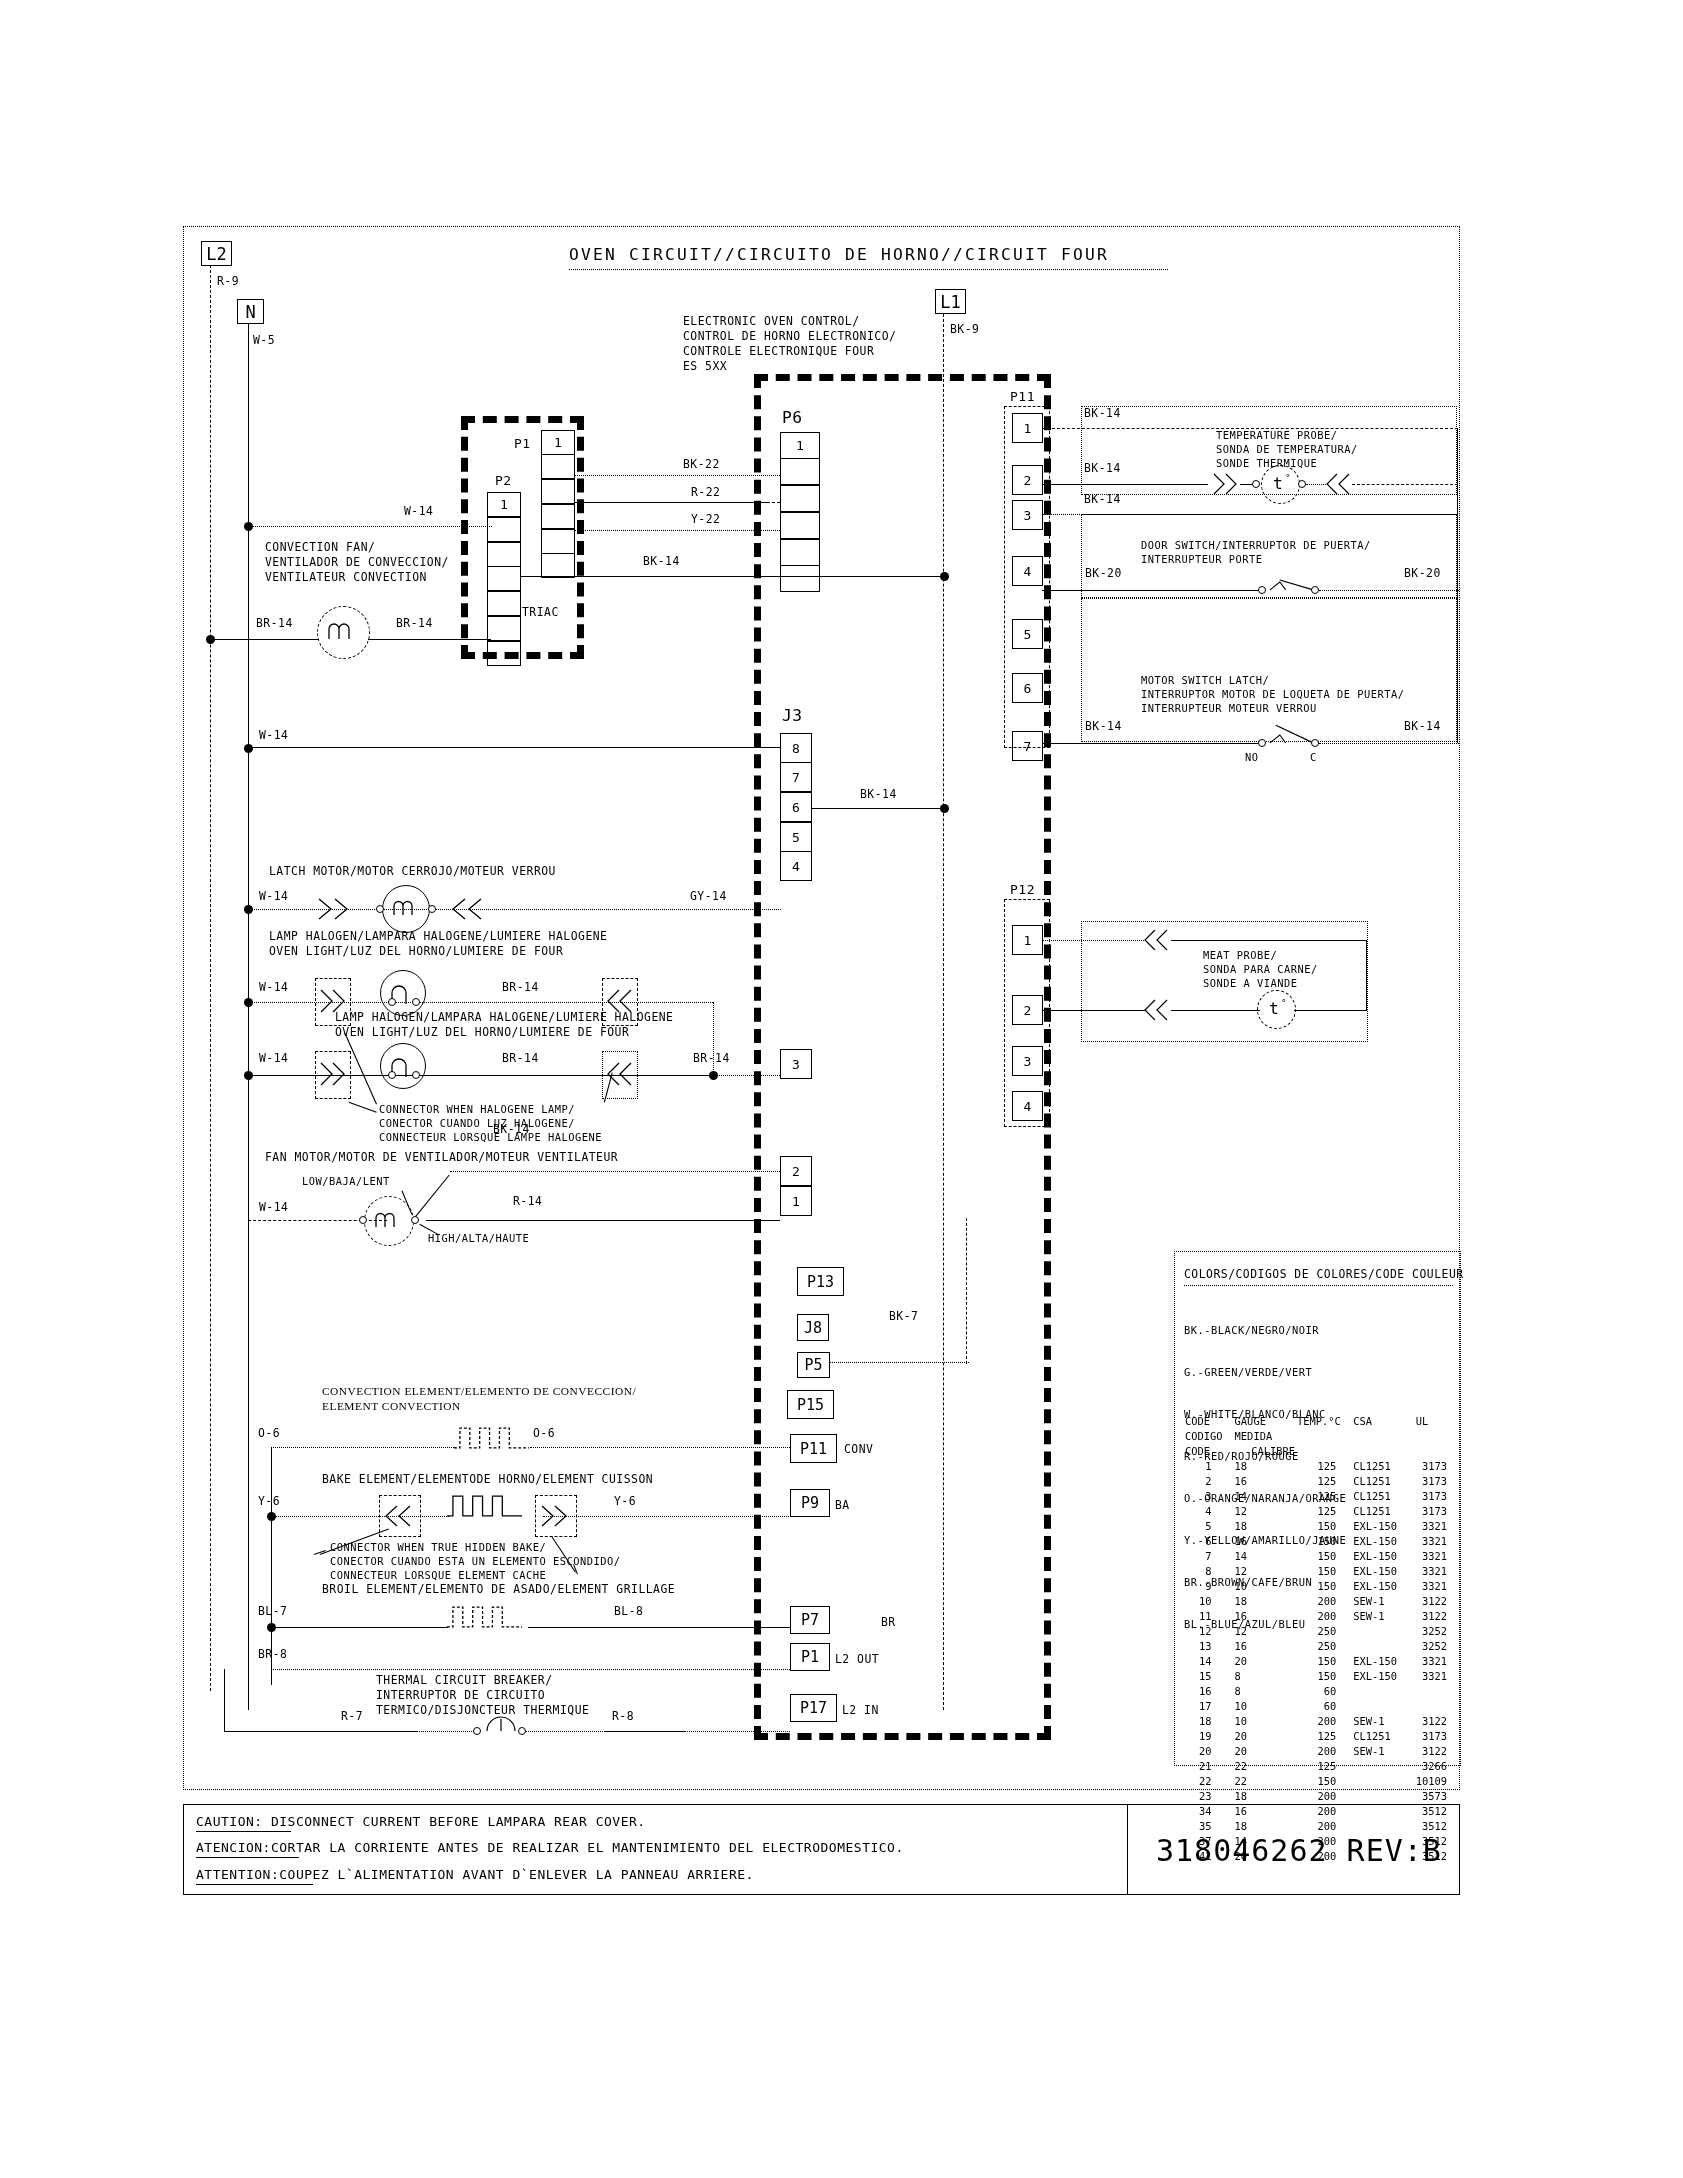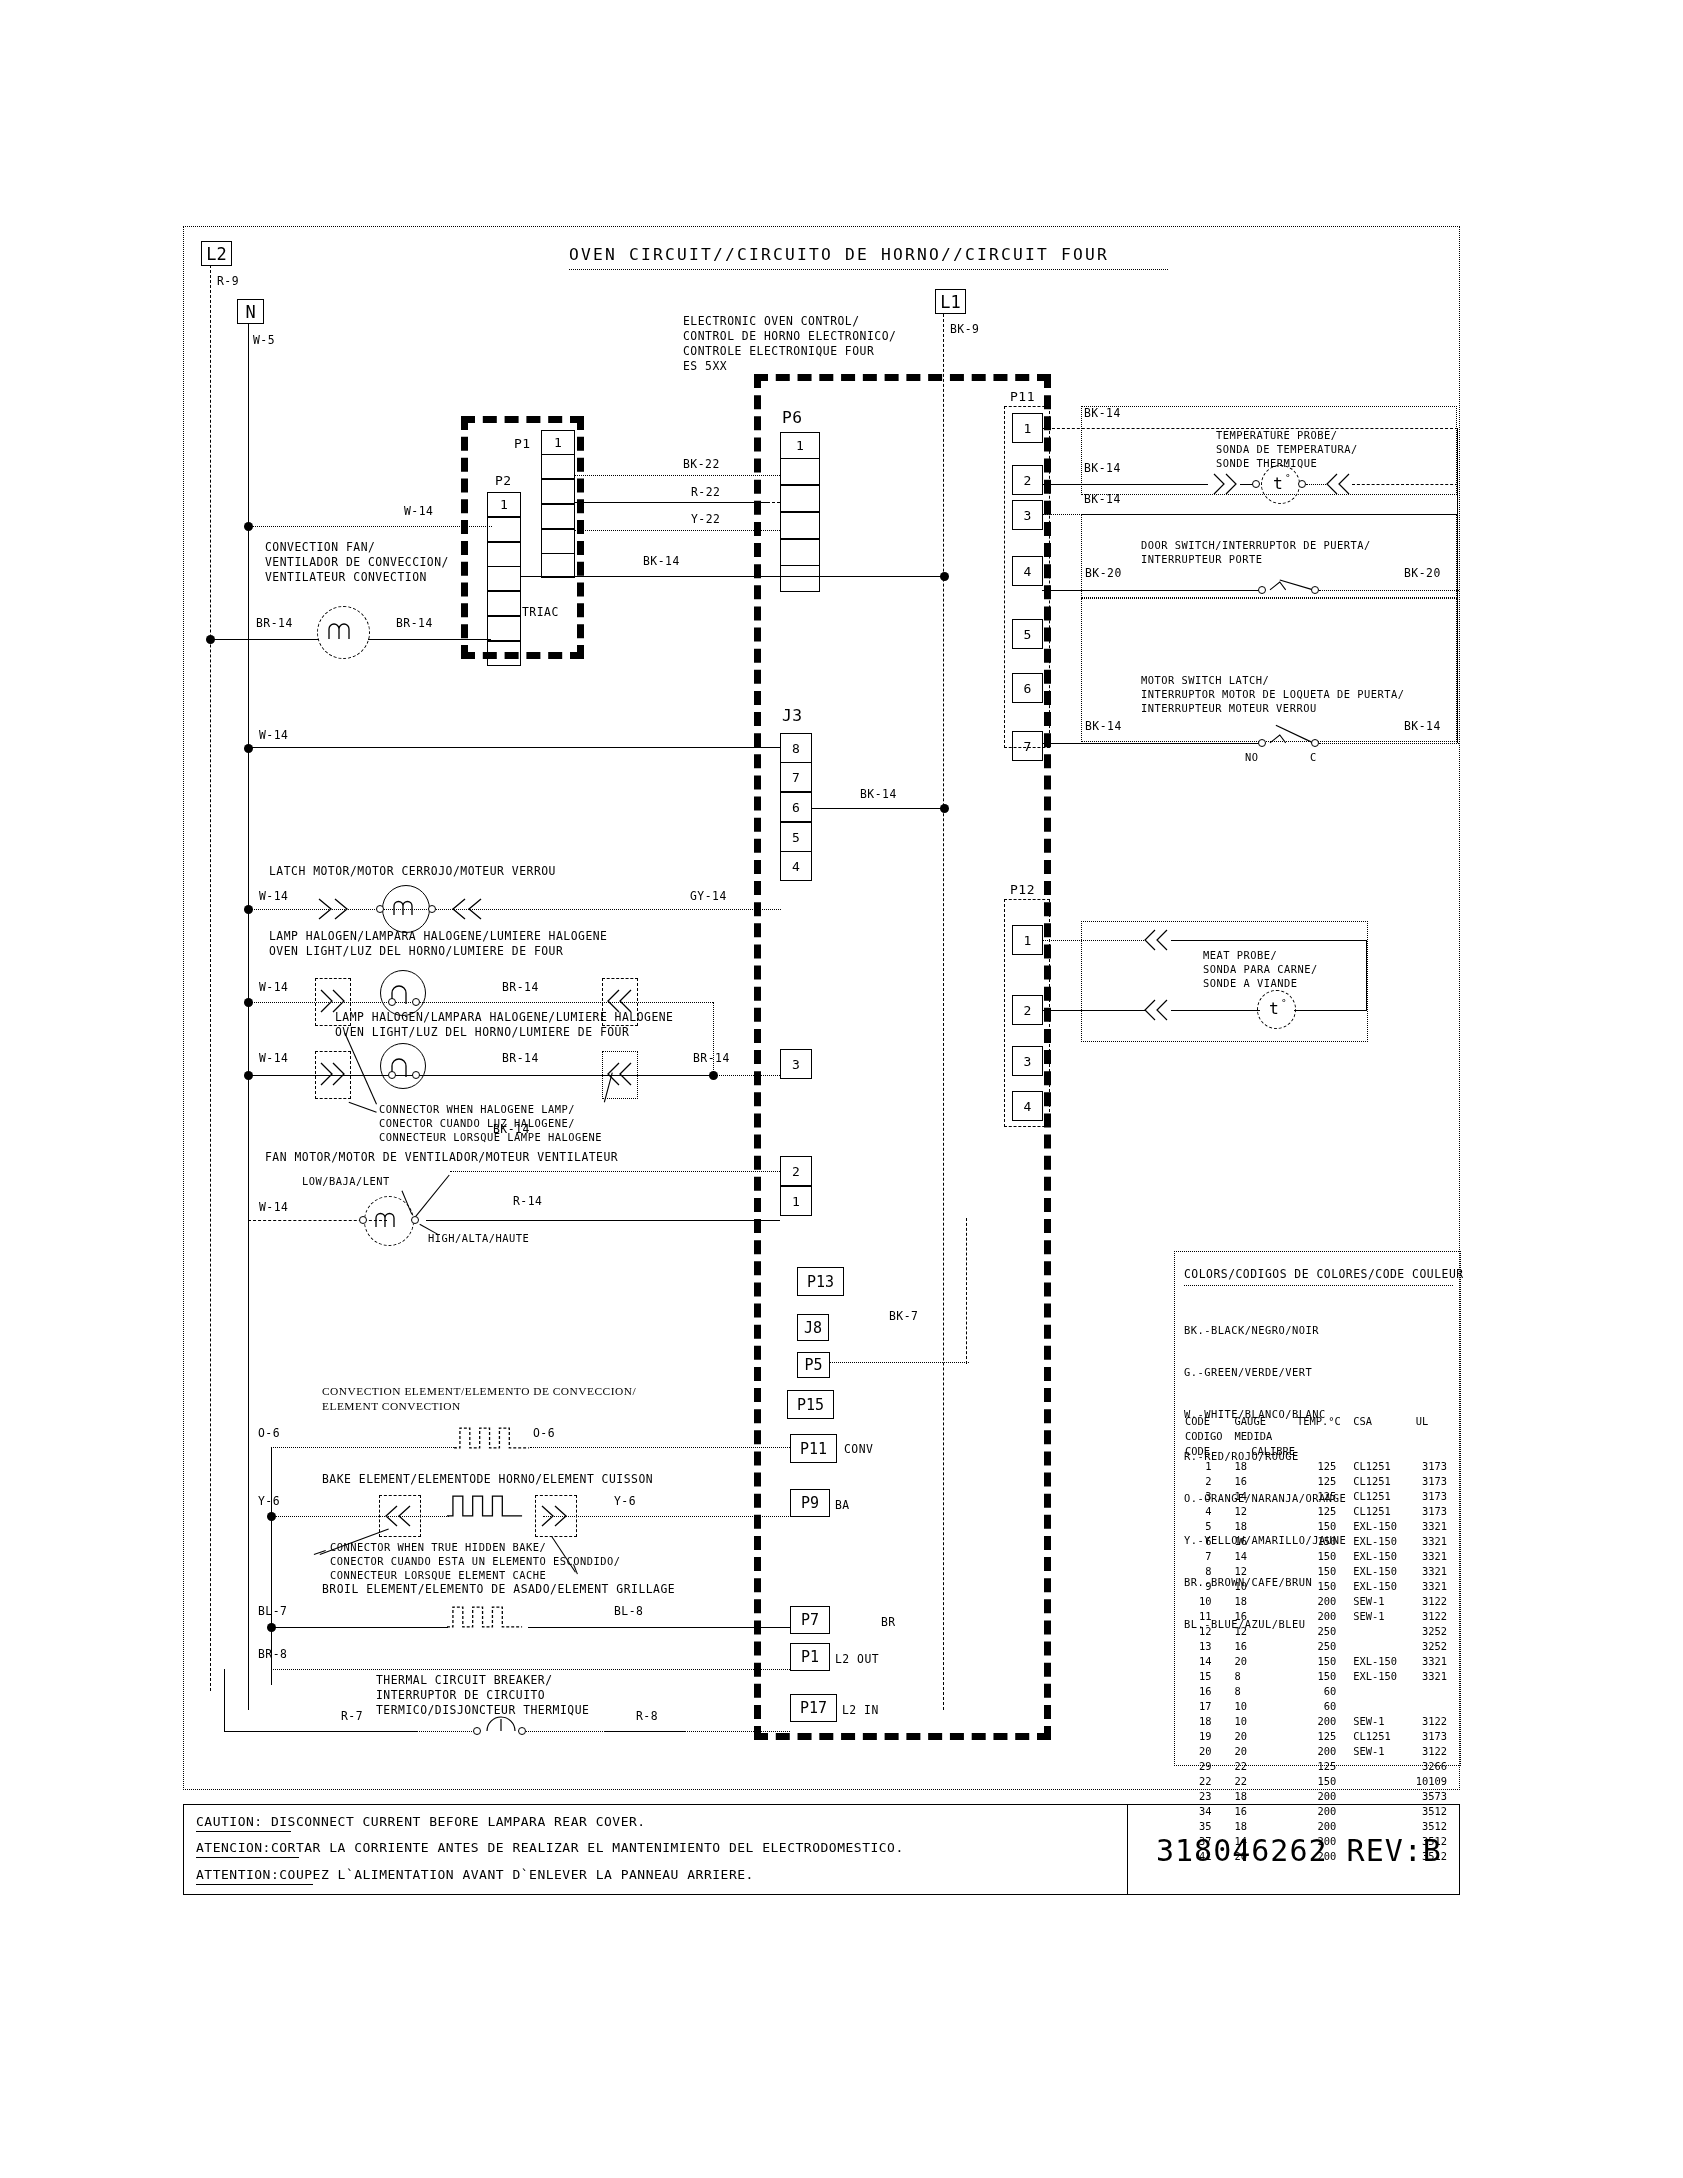--- a/index.html
+++ b/index.html
@@ -363,21 +363,21 @@
     <path d="M0,22 L6,22 L6,2 L16,2 L16,22 L26,22 L26,2 L36,2 L36,22 L46,22 L46,2 L56,2 L56,22 L76,22" fill="none" stroke="#000" stroke-width="1.3" stroke-dasharray="3,2"></path>
   </svg>
 
   <div class="txt t11" style="left:258px;top:1647px;">BR-8</div>
   <div class="hl hl-dot" style="left:271px;top:1669px;width:519px;"></div>
 
   <div class="txt t11" style="left:376px;top:1673px;">THERMAL CIRCUIT BREAKER/
 INTERRUPTOR DE CIRCUITO
 TERMICO/DISJONCTEUR THERMIQUE</div>
   <div class="txt t11" style="left:341px;top:1709px;">R-7</div>
-  <div class="txt t11" style="left:636px;top:1709px;">R-8</div>
+  <div class="txt t11" style="left:612px;top:1709px;">R-8</div>
   <div class="hl" style="left:224px;top:1731px;width:193px;"></div>
   <div class="hl hl-dot" style="left:417px;top:1731px;width:59px;"></div>
   <div class="vl" style="left:224px;top:1669px;height:62px;"></div>
   <div class="sm-o" style="left:473px;top:1727px;"></div>
   <svg style="left:485px;top:1715px;width:40px;height:20px;" viewBox="0 0 40 20" width="40" height="20">
     <path d="M2,16 A14,14 0 0 1 30,16" fill="none" stroke="#000" stroke-width="1.2"></path>
     <path d="M16,4 L16,16" fill="none" stroke="#000" stroke-width="1.2"></path>
   </svg>
   <div class="sm-o" style="left:518px;top:1727px;"></div>
   <div class="hl hl-dot" style="left:526px;top:1731px;width:79px;"></div>
@@ -674,21 +674,21 @@
             <td style="text-align: right; padding-right: 6px; white-space: pre;">3173</td>
           </tr>
           <tr>
             <td style="text-align: right; padding-right: 22px; white-space: pre;">20</td>
             <td style="text-align: left; padding-right: 6px; white-space: pre;">20</td>
             <td style="text-align: right; padding-right: 16px; white-space: pre;">200</td>
             <td style="text-align: left; padding-right: 6px; white-space: pre;">SEW-1</td>
             <td style="text-align: right; padding-right: 6px; white-space: pre;">3122</td>
           </tr>
           <tr>
-            <td style="text-align: right; padding-right: 22px; white-space: pre;">29</td>
+            <td style="text-align: right; padding-right: 22px; white-space: pre;">21</td>
             <td style="text-align: left; padding-right: 6px; white-space: pre;">22</td>
             <td style="text-align: right; padding-right: 16px; white-space: pre;">125</td>
             <td style="text-align: left; padding-right: 6px; white-space: pre;"></td>
             <td style="text-align: right; padding-right: 6px; white-space: pre;">3266</td>
           </tr>
           <tr>
             <td style="text-align: right; padding-right: 22px; white-space: pre;">22</td>
             <td style="text-align: left; padding-right: 6px; white-space: pre;">22</td>
             <td style="text-align: right; padding-right: 16px; white-space: pre;">150</td>
             <td style="text-align: left; padding-right: 6px; white-space: pre;"></td>

